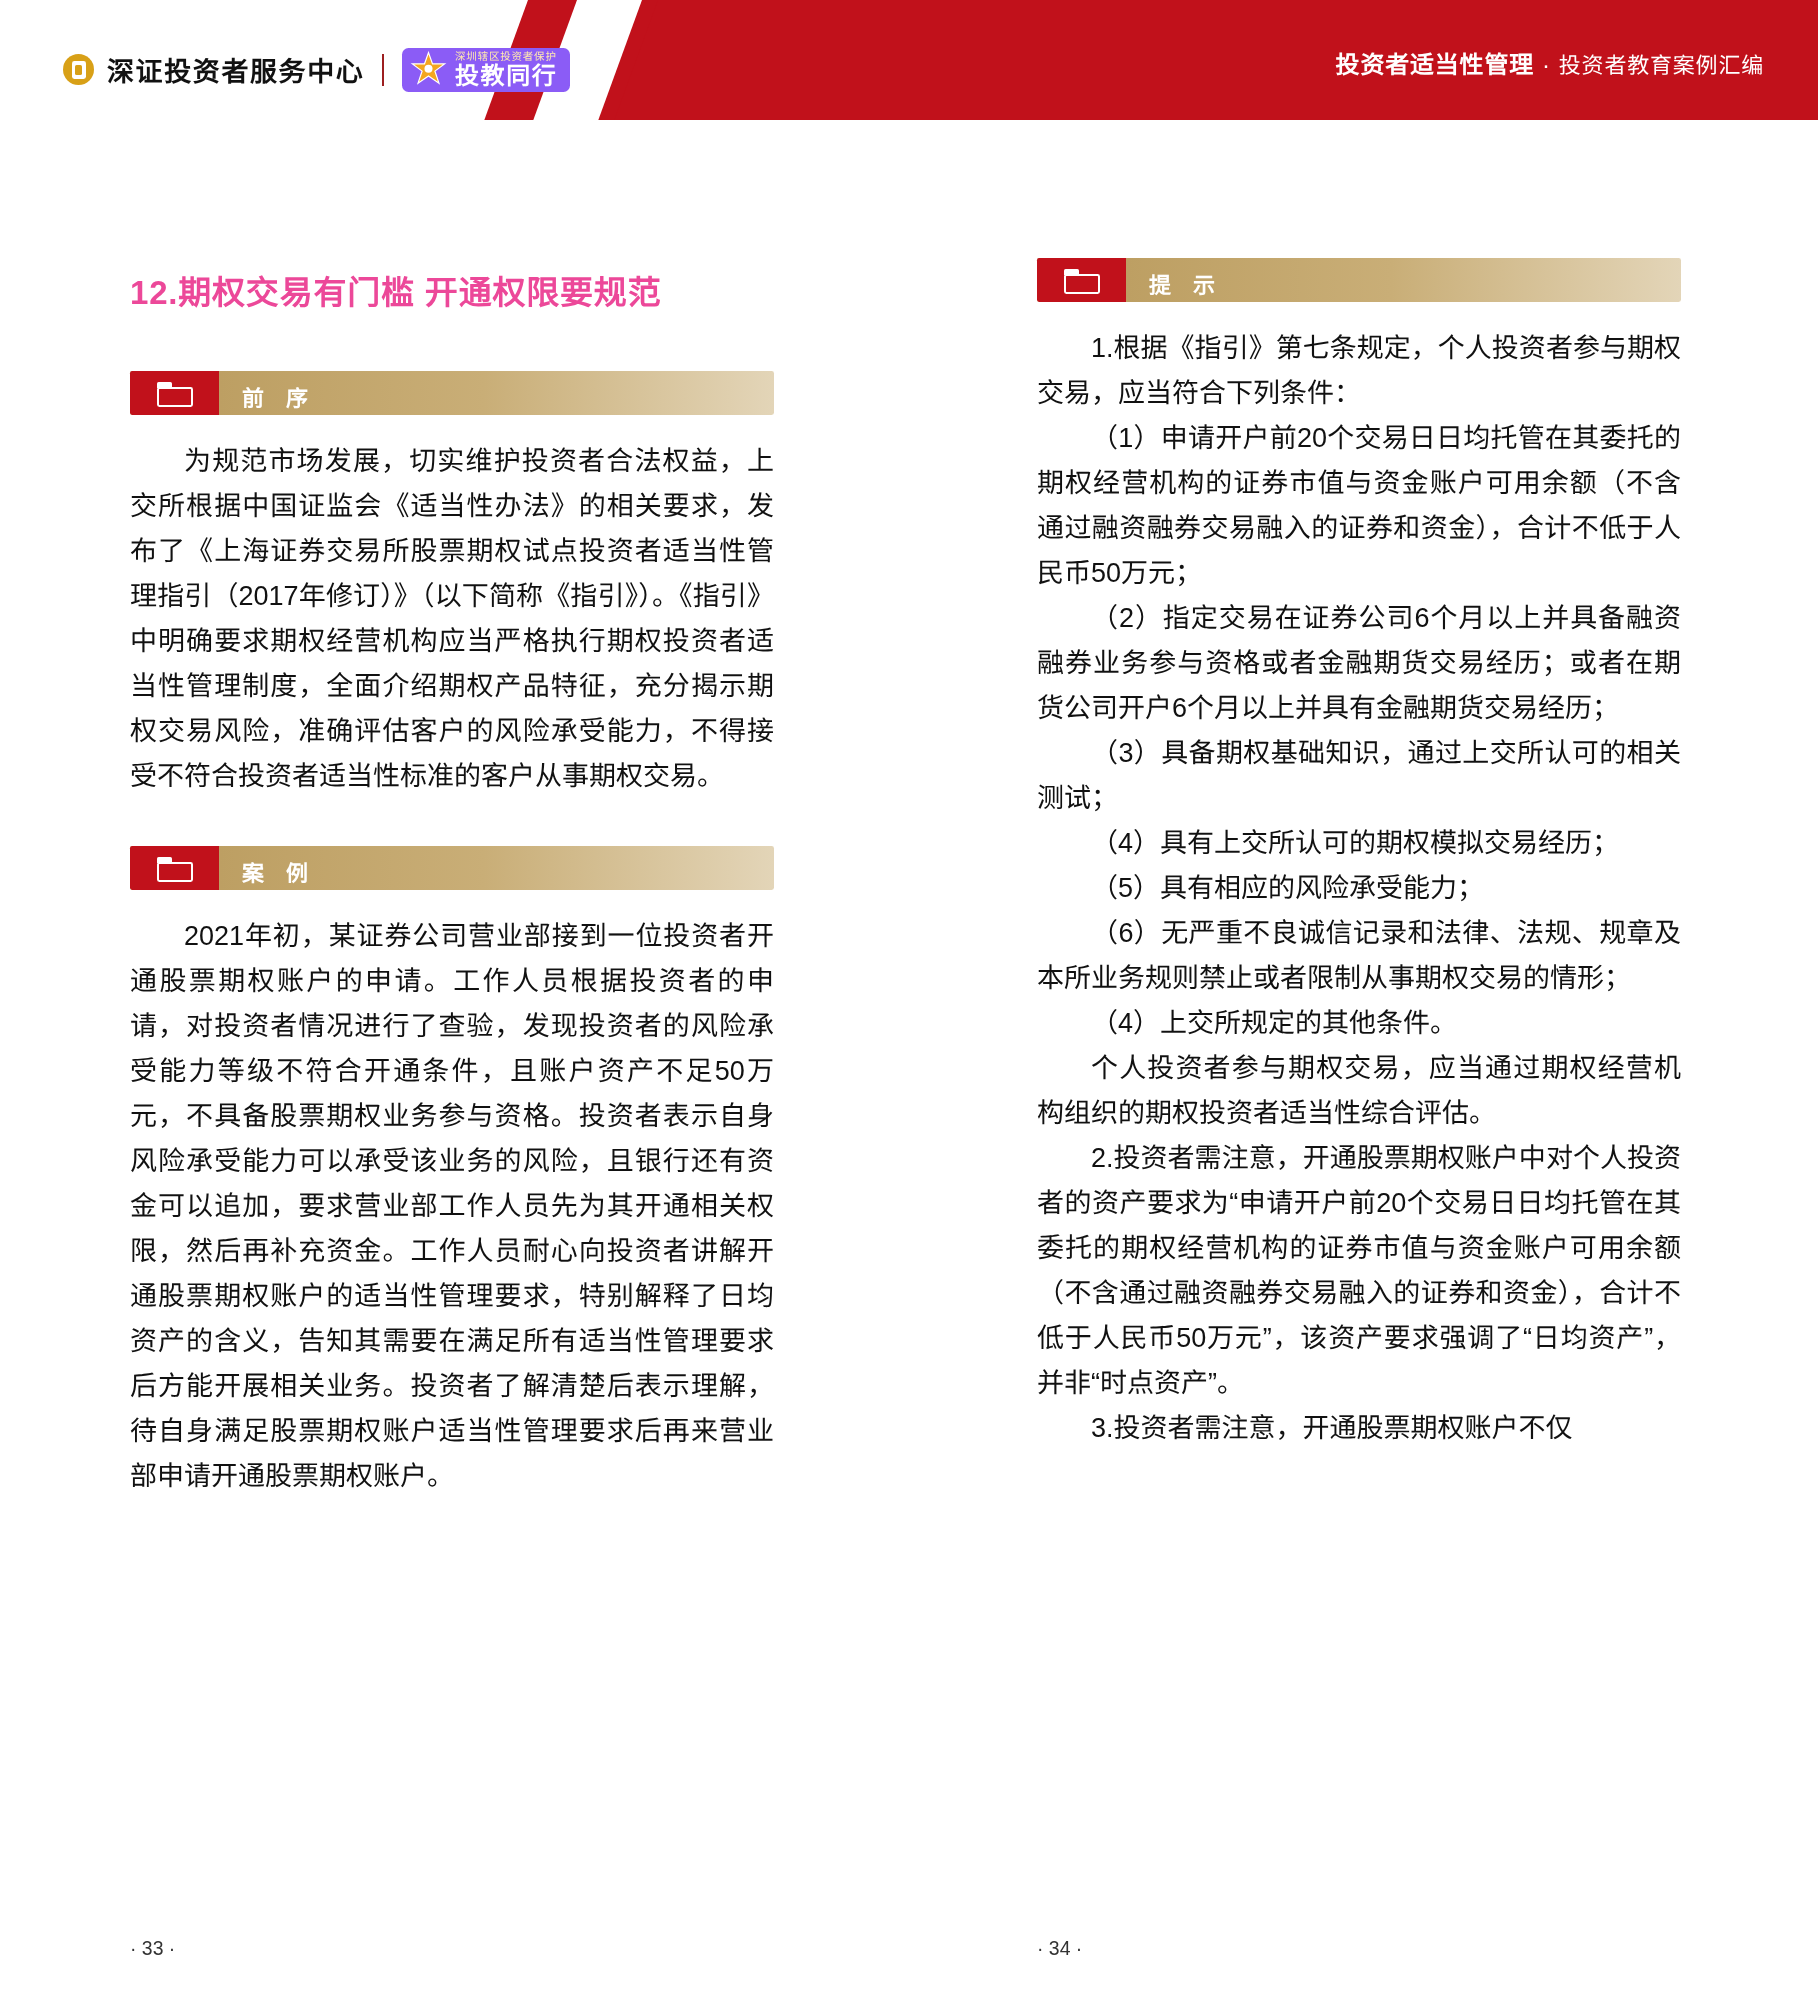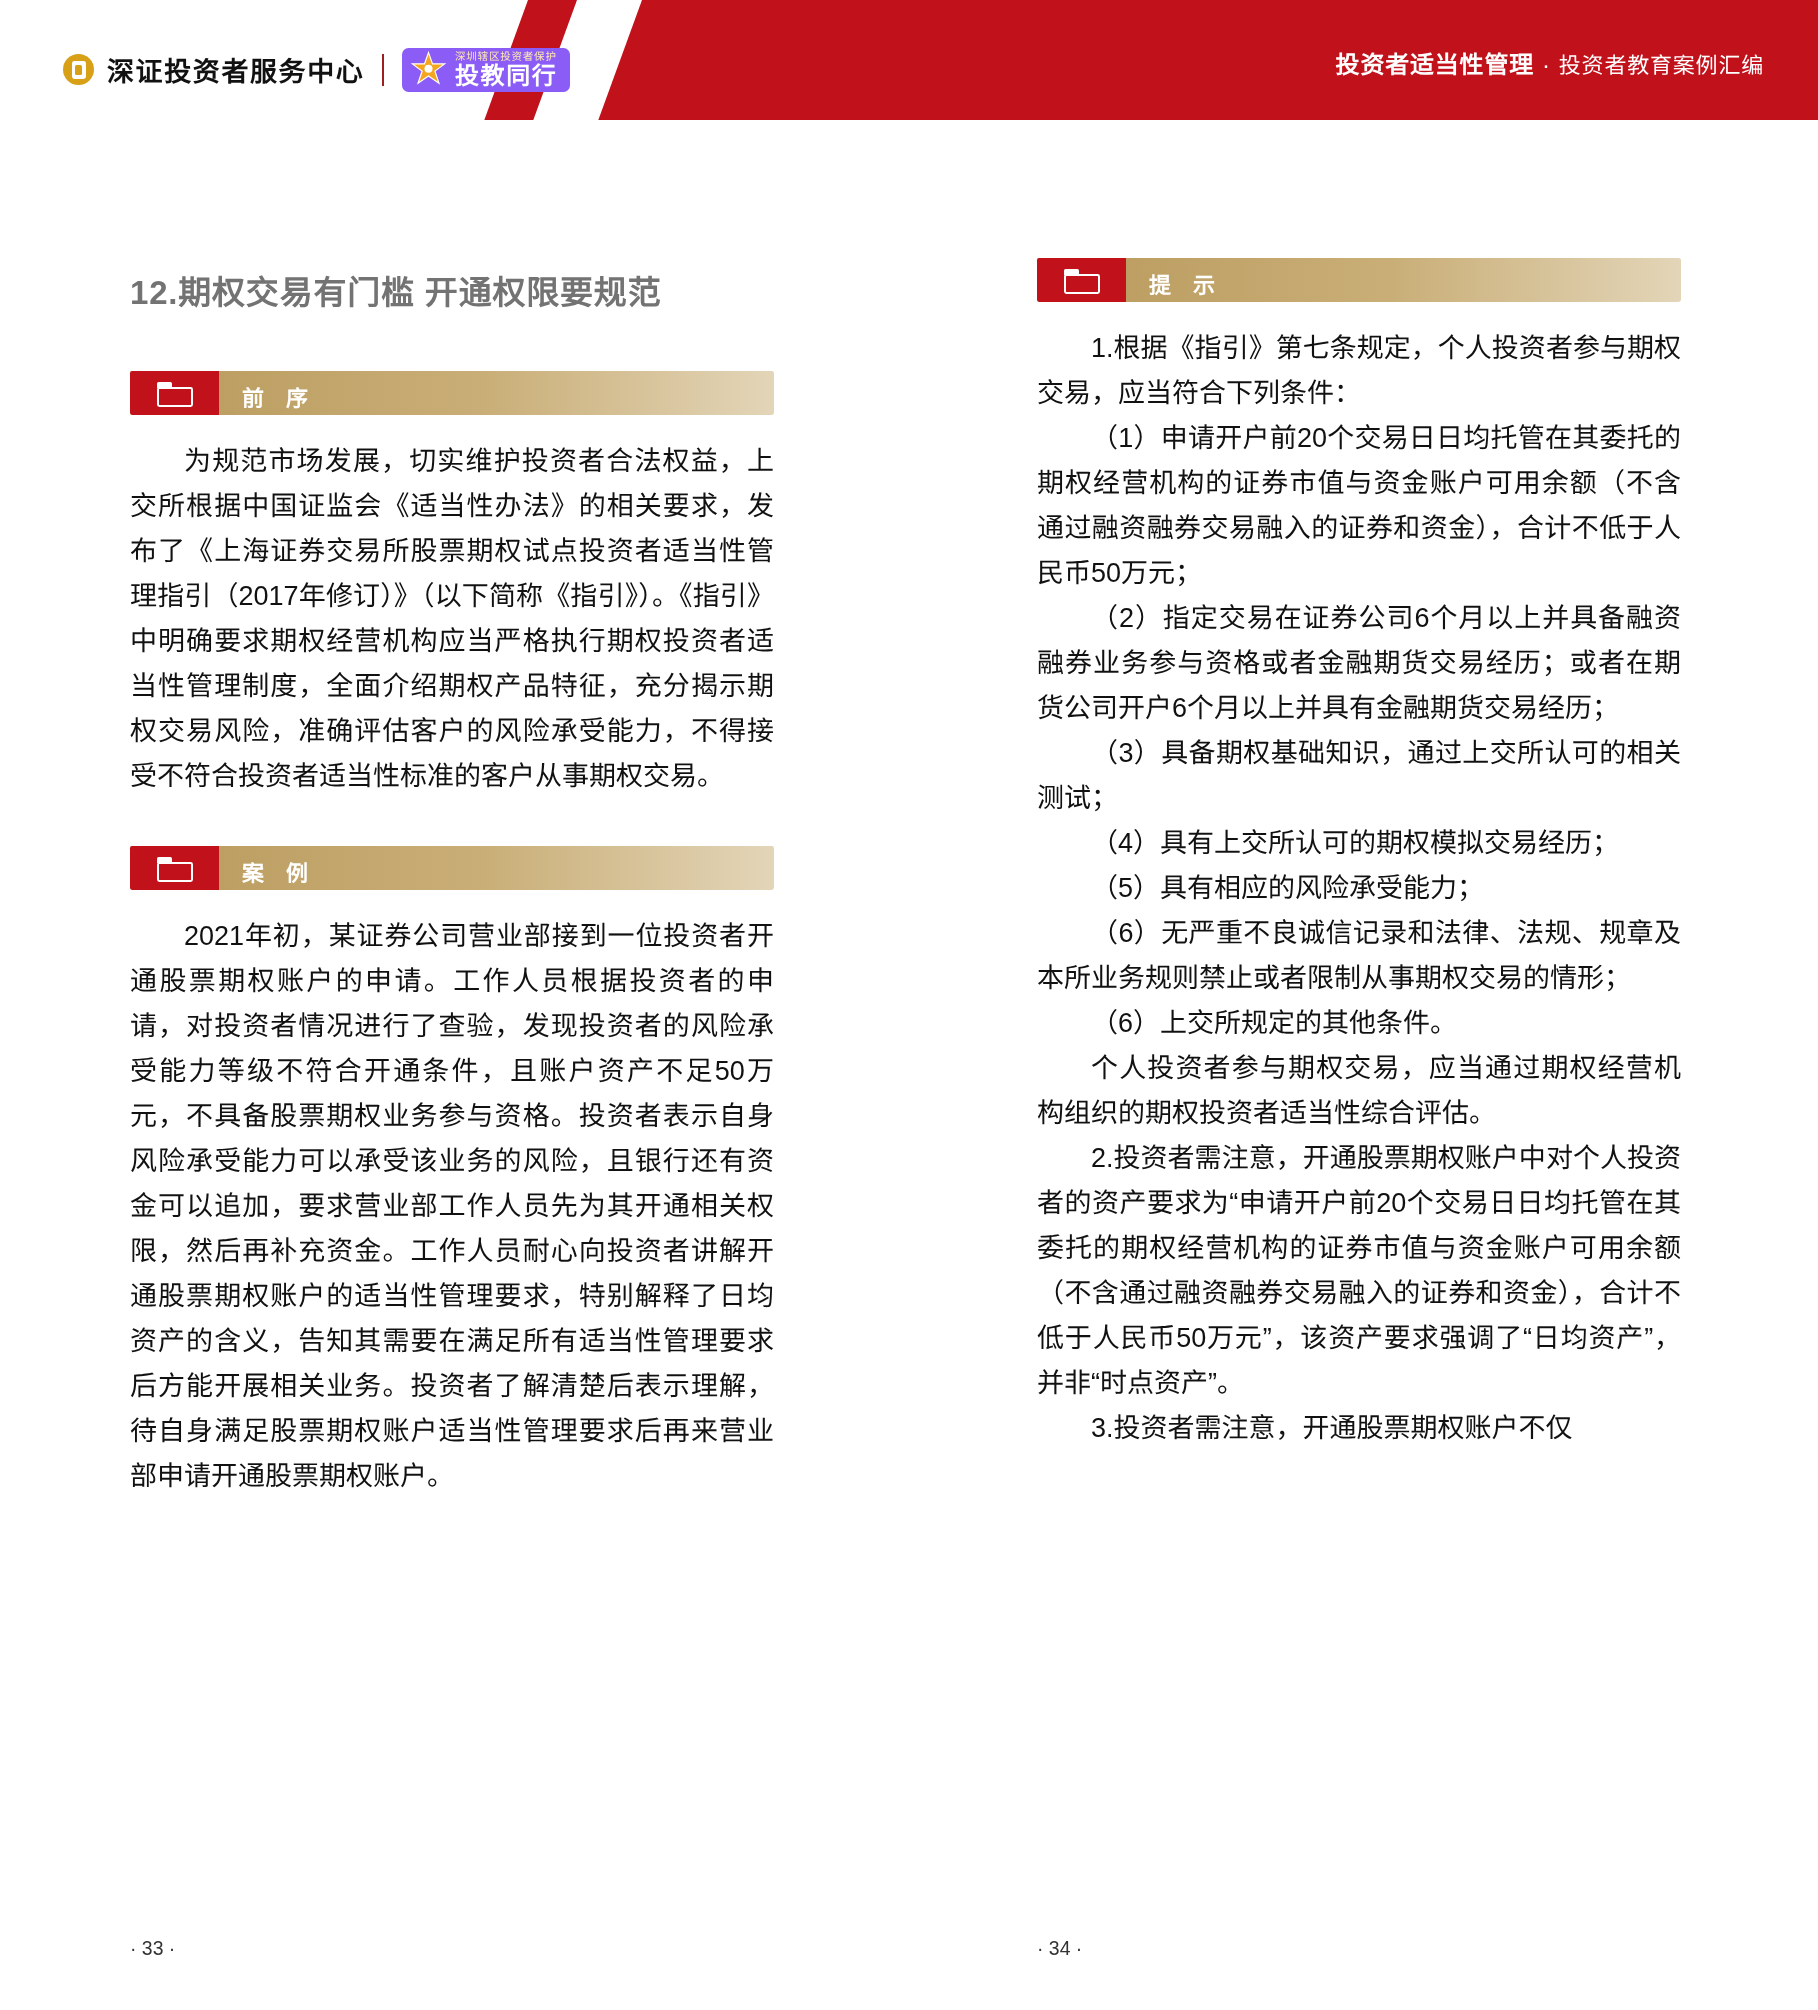--- a/index.html
+++ b/index.html
@@ -172,21 +172,21 @@
   }
   .col-left { left: 130px; }
   .col-right { left: 1037px; }
 
   .chapter-title {
     position: absolute;
     top: 146px;
     left: 130px;
     font-size: 33px;
     font-weight: bold;
-    color: #737373;
+    color: #ec4899;
     letter-spacing: 0.8px;
     white-space: nowrap;
   }
 
   
   .ribbon {
     position: relative;
     width: 644px;
     height: 44px;
     margin-bottom: 24px;
@@ -344,21 +344,21 @@
         <div class="ribbon-label">提 示</div>
       </div>
 
       <p class="para">1.根据《指引》第七条规定，个人投资者参与期权交易，应当符合下列条件：</p>
       <p class="para">（1）申请开户前20个交易日日均托管在其委托的期权经营机构的证券市值与资金账户可用余额（不含通过融资融券交易融入的证券和资金），合计不低于人民币50万元；</p>
       <p class="para">（2）指定交易在证券公司6个月以上并具备融资融券业务参与资格或者金融期货交易经历；或者在期货公司开户6个月以上并具有金融期货交易经历；</p>
       <p class="para">（3）具备期权基础知识，通过上交所认可的相关测试；</p>
       <p class="para">（4）具有上交所认可的期权模拟交易经历；</p>
       <p class="para">（5）具有相应的风险承受能力；</p>
       <p class="para">（6）无严重不良诚信记录和法律、法规、规章及本所业务规则禁止或者限制从事期权交易的情形；</p>
-      <p class="para">（6）上交所规定的其他条件。</p>
+      <p class="para">（4）上交所规定的其他条件。</p>
       <p class="para">个人投资者参与期权交易，应当通过期权经营机构组织的期权投资者适当性综合评估。</p>
       <p class="para">2.投资者需注意，开通股票期权账户中对个人投资者的资产要求为“申请开户前20个交易日日均托管在其委托的期权经营机构的证券市值与资金账户可用余额（不含通过融资融券交易融入的证券和资金），合计不低于人民币50万元”，该资产要求强调了“日均资产”，并非“时点资产”。</p>
       <p class="para">3.投资者需注意，开通股票期权账户不仅</p>
       <p class="para"></p>
     </div>
   </div>
 
   <div class="page-number left">· 33 ·</div>
   <div class="page-number right">· 34 ·</div>
 </div>

